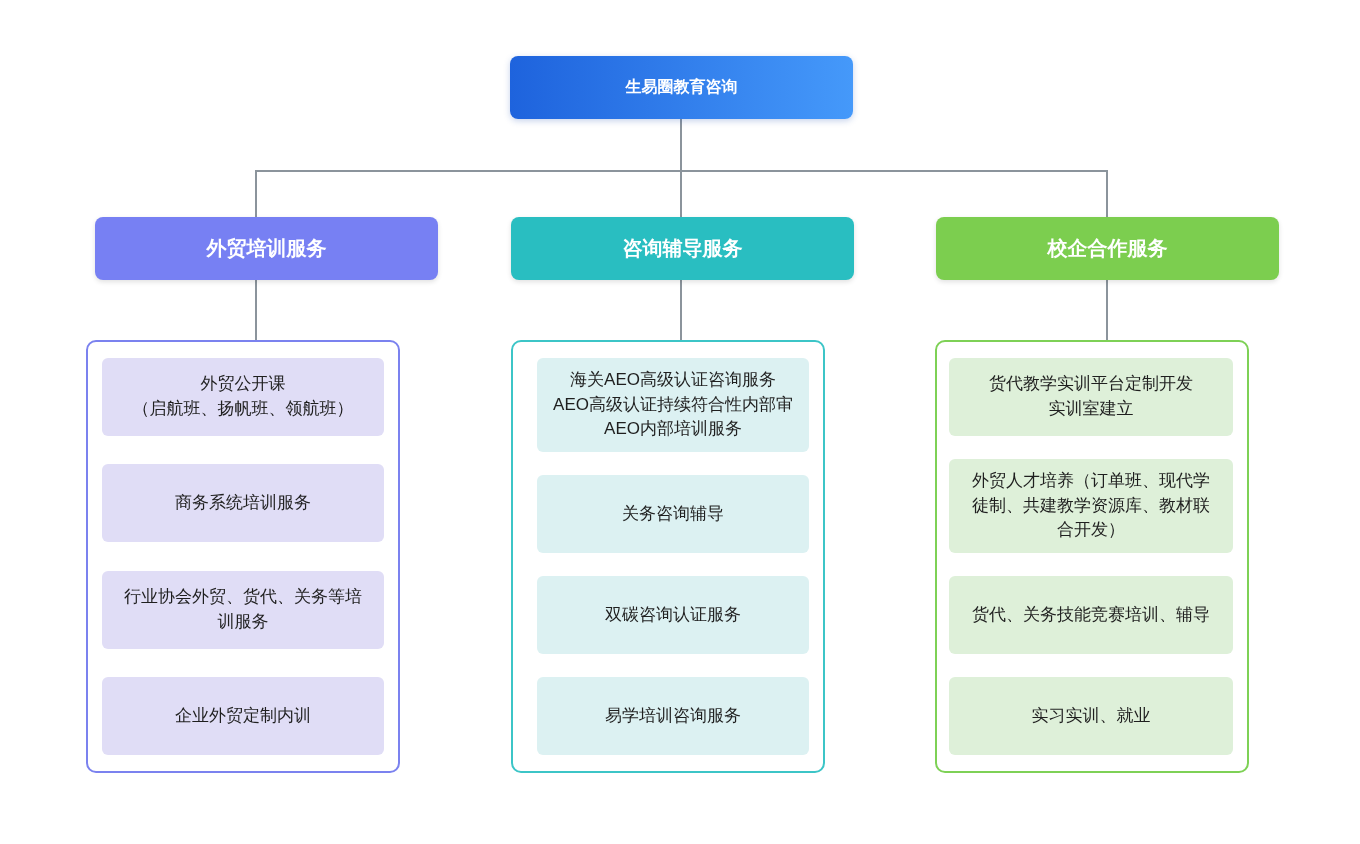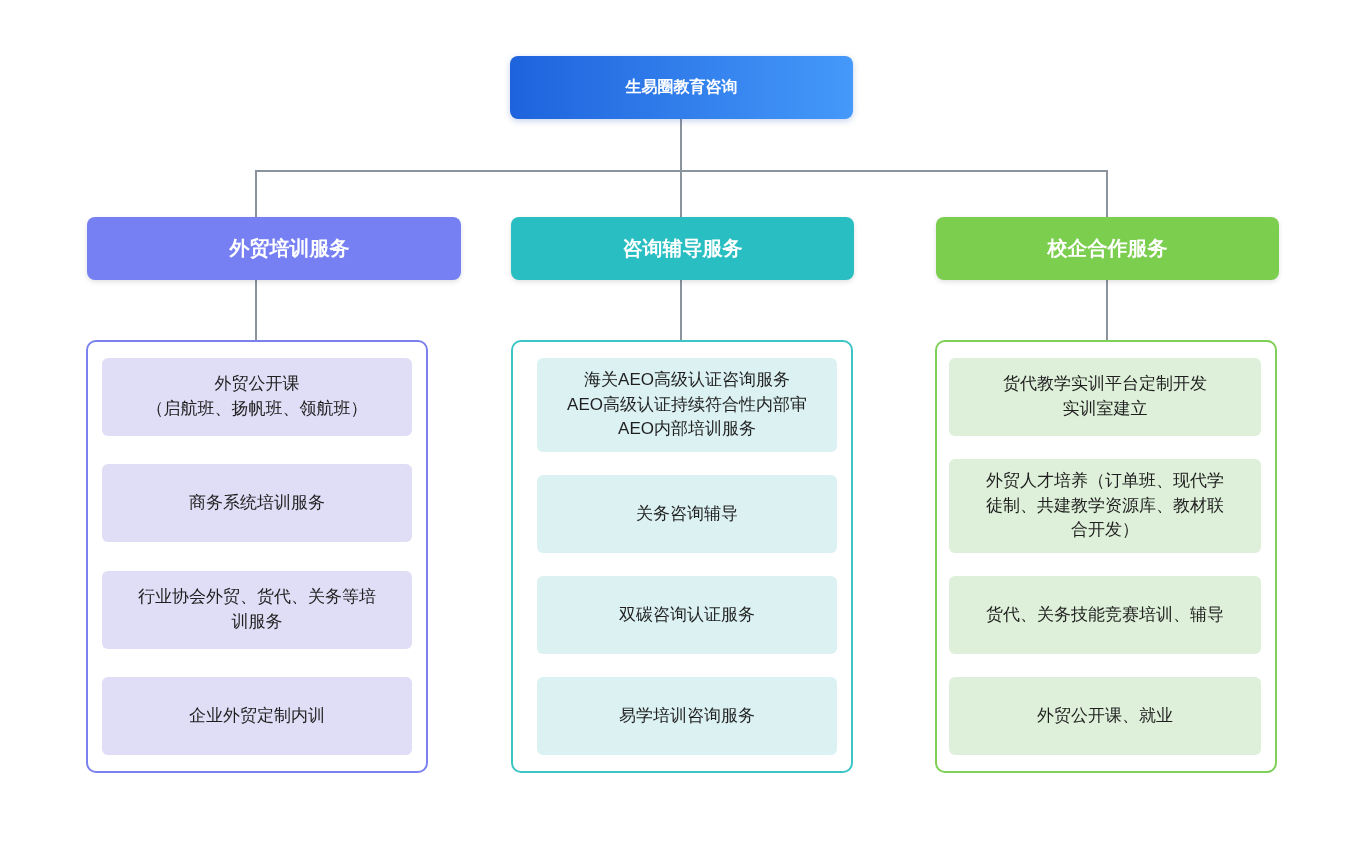--- a/index.html
+++ b/index.html
@@ -20,27 +20,27 @@
     box-shadow:0 2px 6px rgba(30,80,180,0.25);
   }
 
   
   .branch-header{
     position:absolute;top:217px;width:343px;height:63px;border-radius:8px;
     color:#ffffff;font-size:20px;font-weight:bold;
     display:flex;align-items:center;justify-content:center;
     box-shadow:0 2px 5px rgba(0,0,0,0.12);
   }
-  .branch-header.purple{left:87px;background:var(--purple,#7780f3);padding-left:31px;}
+  .branch-header.purple{left:95px;background:var(--purple,#7780f3);}
   .branch-header.teal{left:511px;background:var(--teal,#29bec1);}
   .branch-header.green{left:936px;background:var(--green,#7cce4f);}
 
   
   .group{
-    position:absolute;top:340px;width:342px;height:433px;border-radius:10px;
+    position:absolute;top:340px;width:314px;height:433px;border-radius:10px;
     background:#ffffff;box-sizing:border-box;
     display:flex;flex-direction:column;justify-content:space-between;
     padding:16px 14px;
   }
   .group.purple{left:86px;border:2px solid var(--purple_border,#7b82ef);}
   .group.teal{left:511px;border:2px solid var(--teal_border,#3cc5c7);padding-left:24px;}
   .group.green{left:935px;border:2px solid var(--green_border,#7ed156);padding-left:12px;}
 
   .service-item{
     border-radius:6px;min-height:78px;box-sizing:border-box;
@@ -91,16 +91,16 @@
     <div class="service-item">易学培训咨询服务</div>
   </div>
 
   <div class="group green">
     <div class="service-item">货代教学实训平台定制开发
 实训室建立</div>
     <div class="service-item">外贸人才培养（订单班、现代学
 徒制、共建教学资源库、教材联
 合开发）</div>
     <div class="service-item">货代、关务技能竞赛培训、辅导</div>
-    <div class="service-item">外贸公开课、就业</div>
+    <div class="service-item">实习实训、就业</div>
   </div>
 
 </div>
 
 </body></html>

